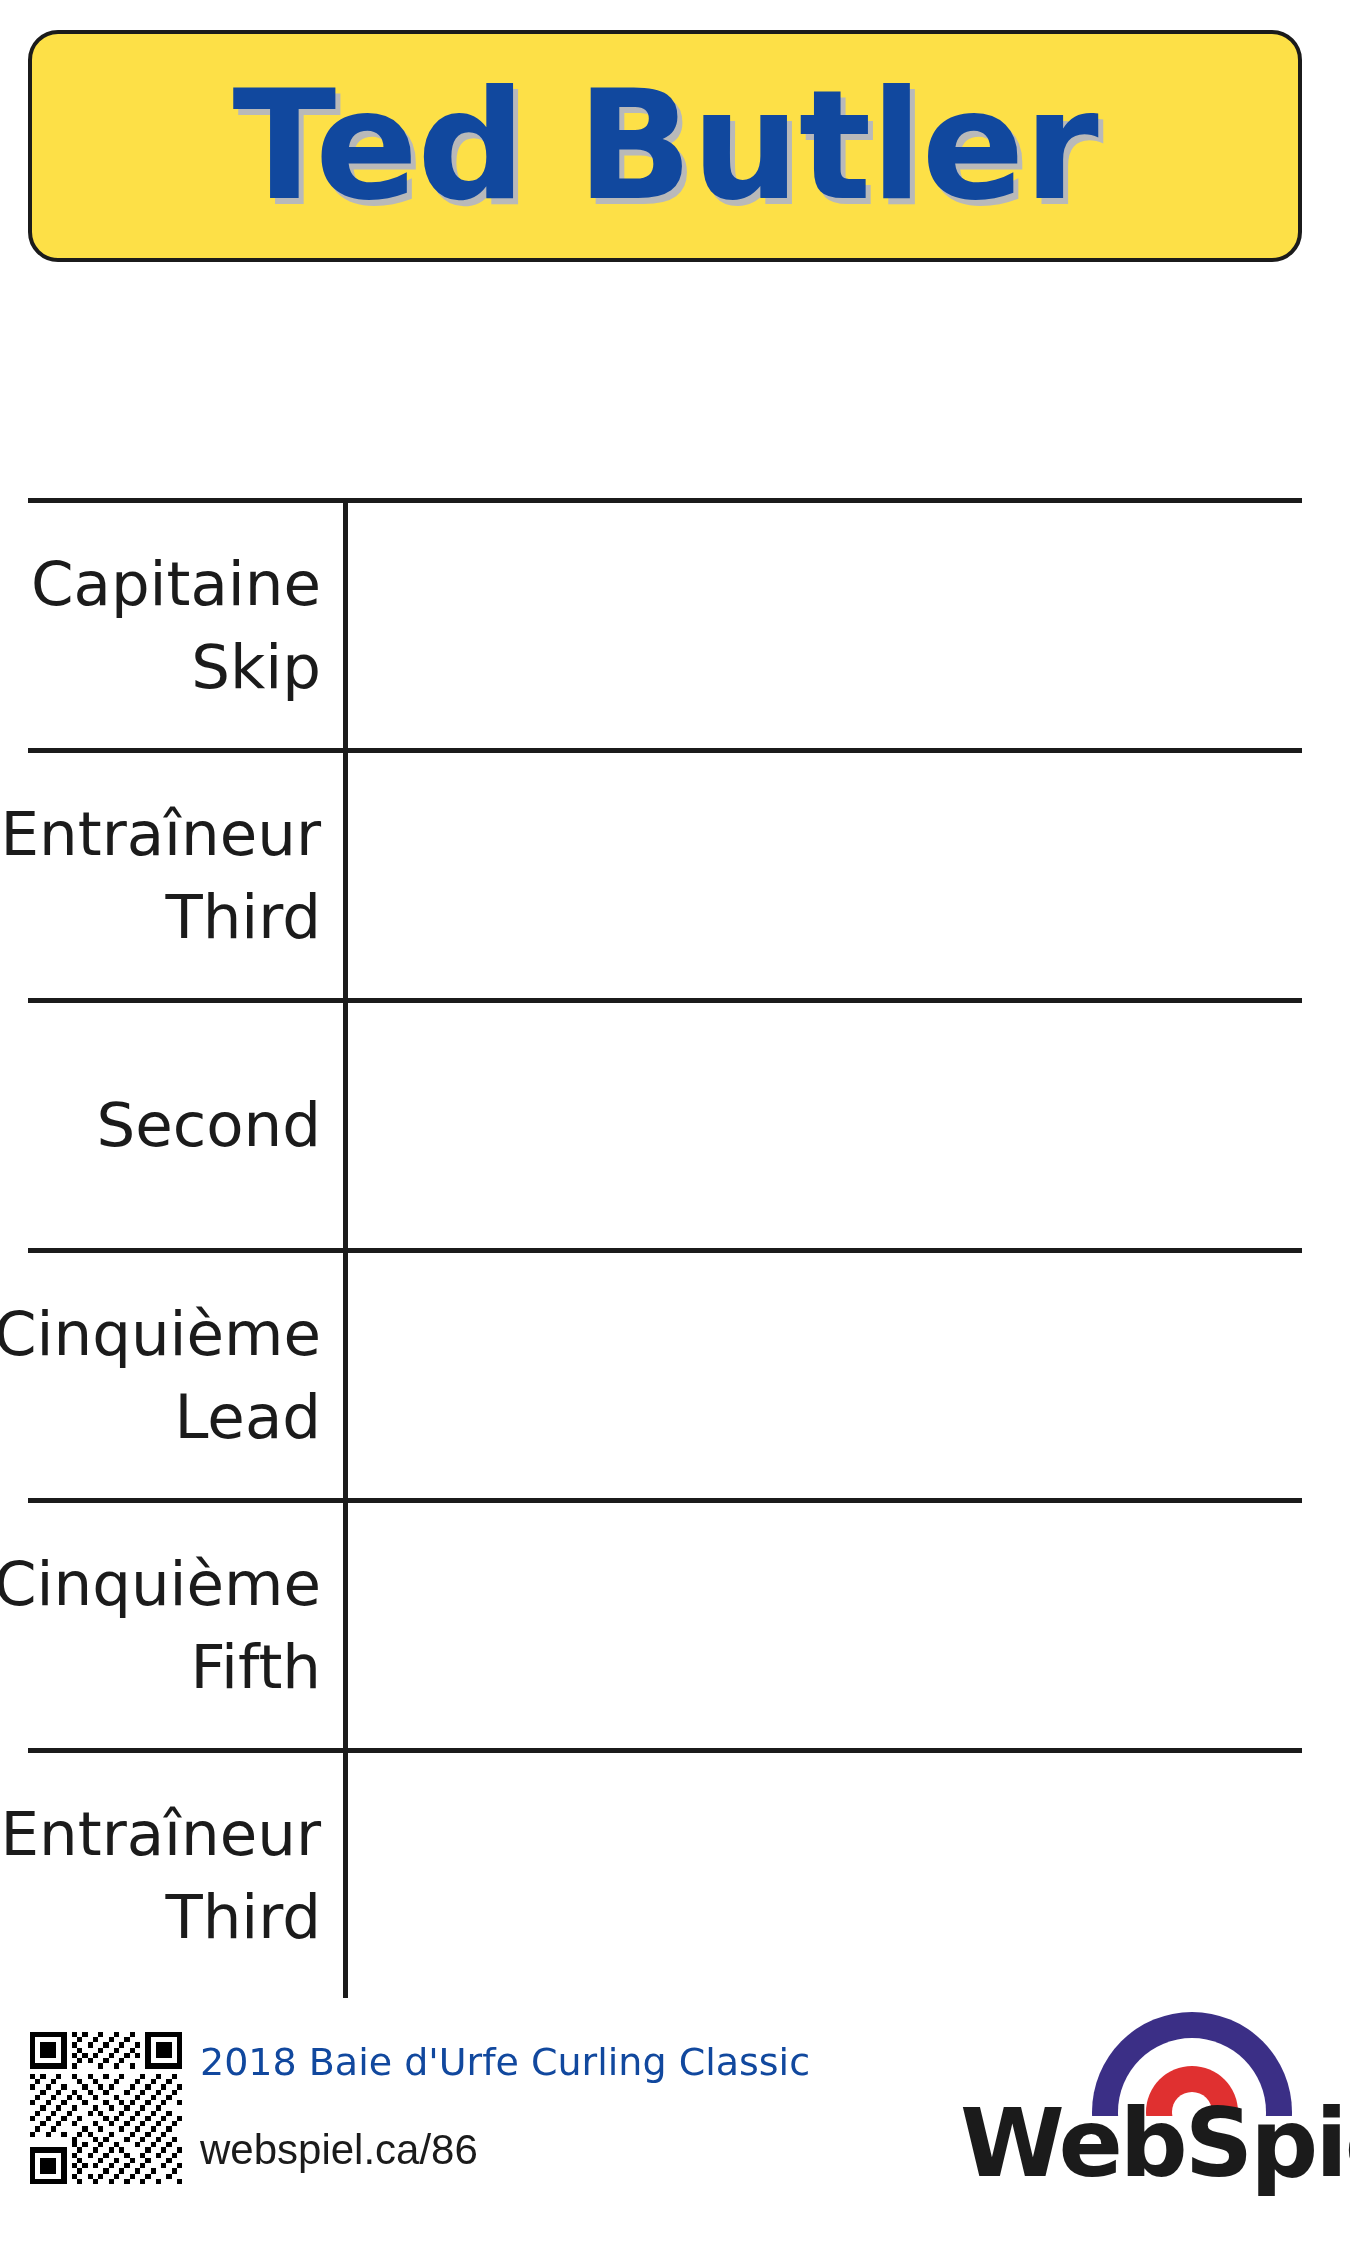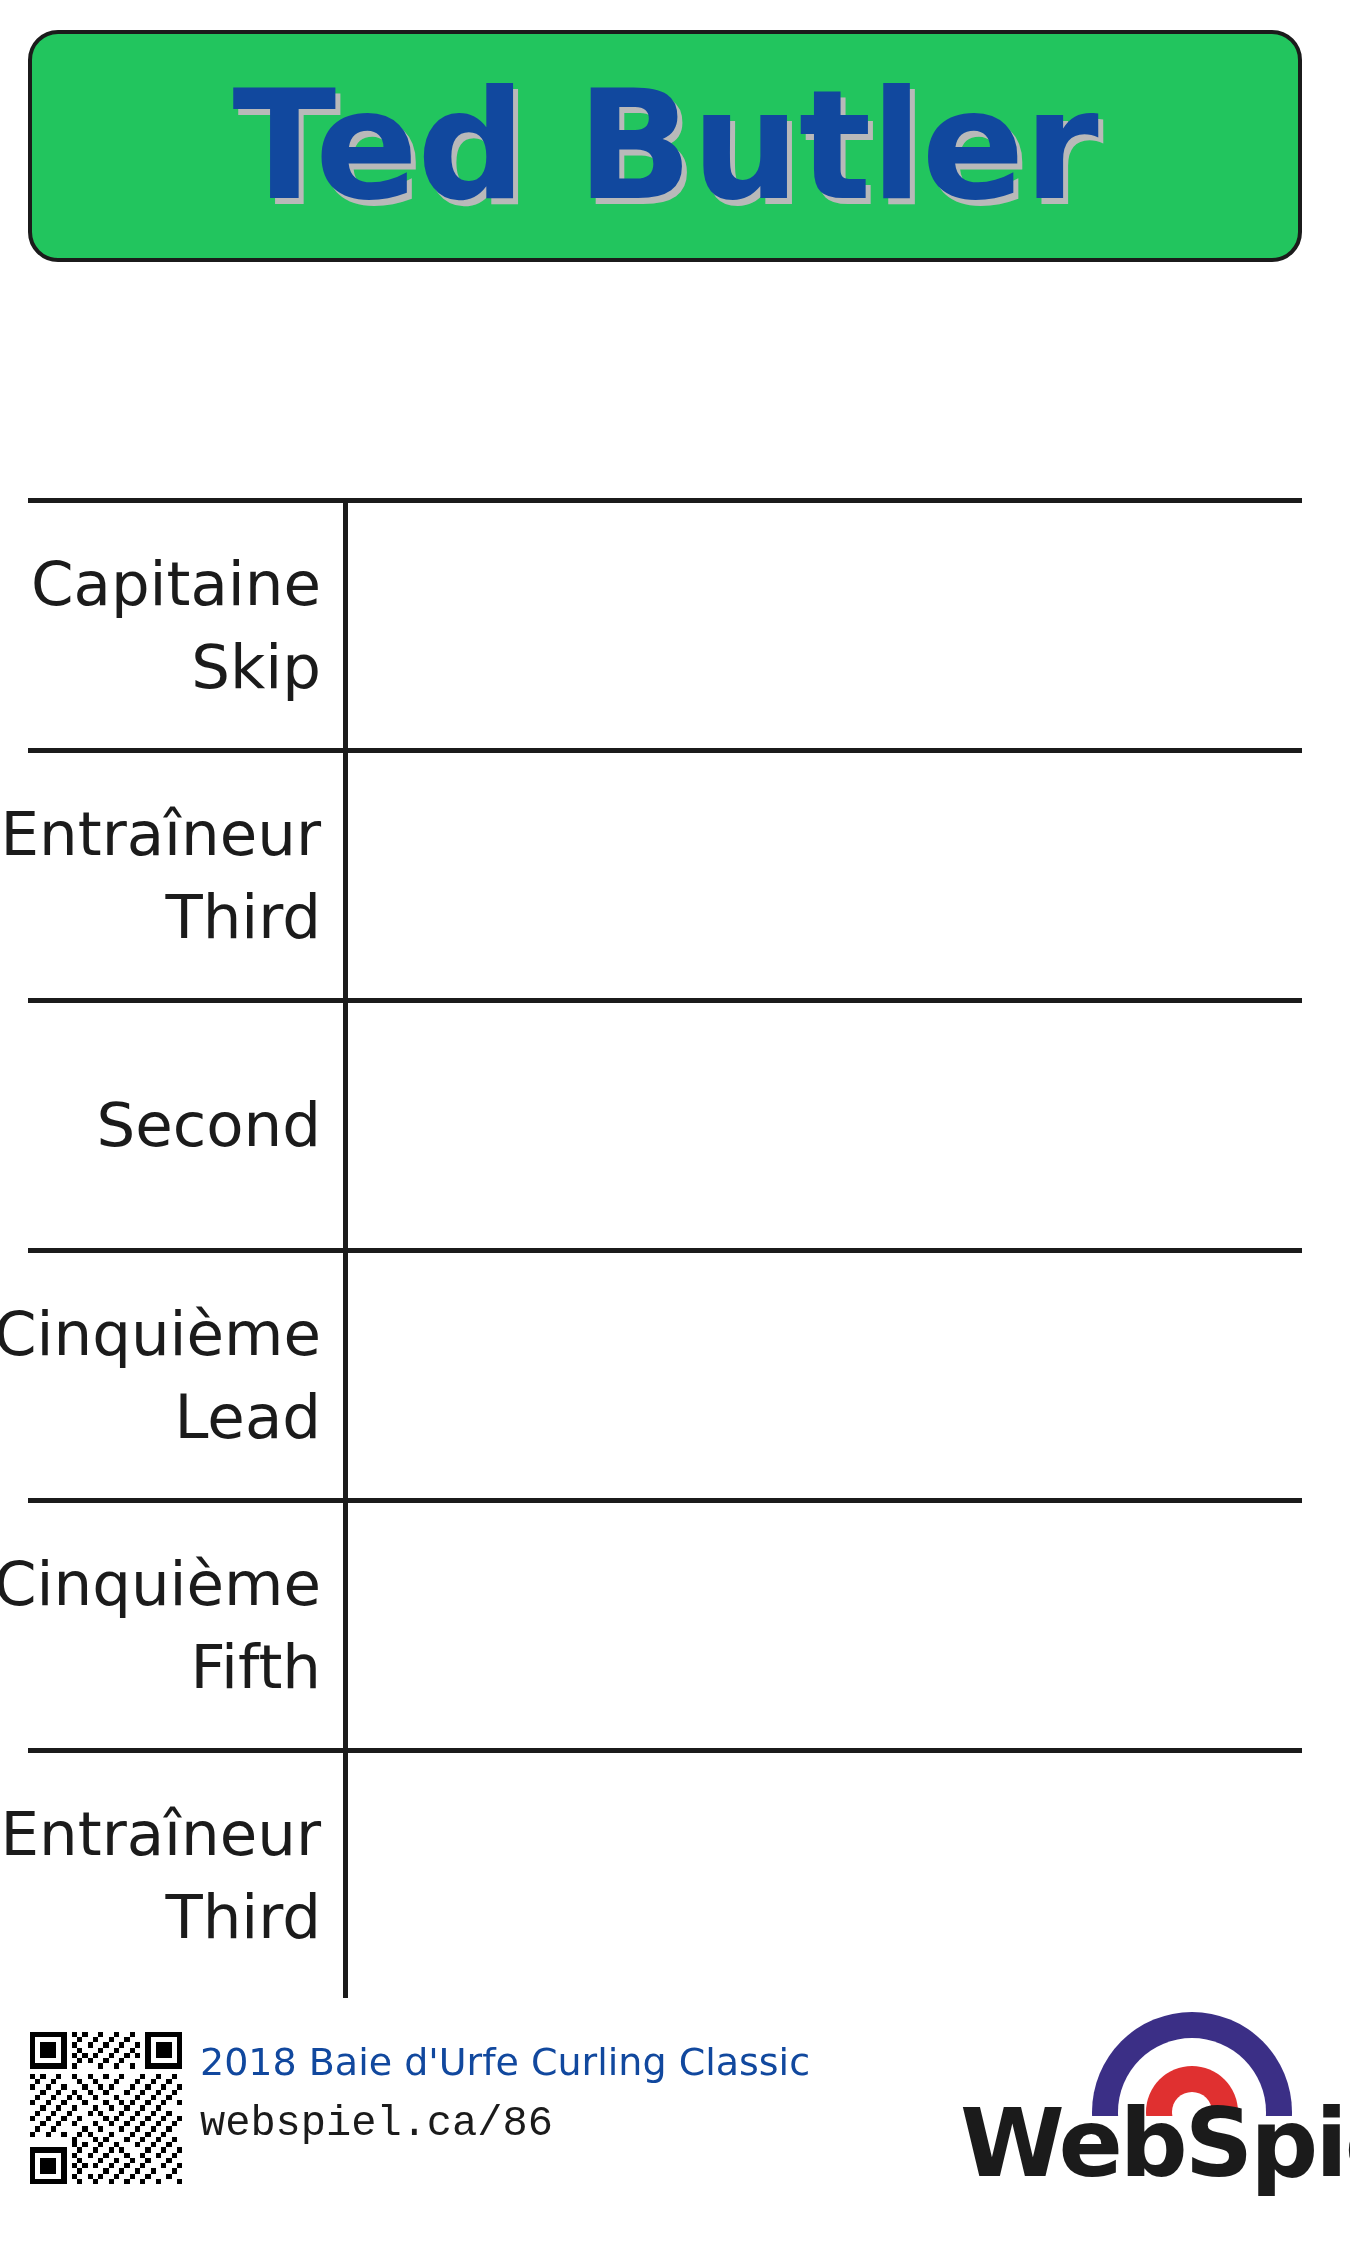--- a/index.html
+++ b/index.html
@@ -18,21 +18,21 @@
   
   .title-plate {
     position: absolute;
     left: 28px;
     top: 30px;
     width: 1274px;
     height: 232px;
     border: 4px solid #1b1b1b;
     border-radius: 30px;
     box-sizing: border-box;
-    background: #22c55e;
+    background: #fde047;
     display: flex;
     align-items: center;
     justify-content: center;
   }
   .title-text {
     font-family: "DejaVu Sans", sans-serif;
     font-size: 152px;
     font-weight: bold;
     color: #11489e;
     letter-spacing: -1px;
@@ -109,24 +109,24 @@
     text-align: left;
   }
   .event-name {
     font-family: "DejaVu Sans", sans-serif;
     font-size: 38px;
     color: #11489e;
     line-height: 1.2;
     white-space: nowrap;
   }
   .event-url {
-    font-family: Liberation Mono, monospace;
+    font-family: Liberation Sans, sans-serif;
     font-size: 42px;
     color: #1b1b1b;
-    margin-top: 14px;
+    margin-top: 40px;
     white-space: nowrap;
   }
 
   .logo {
     position: absolute;
     right: 10px;
     top: 0px;
     width: 380px;
     height: 230px;
   }

